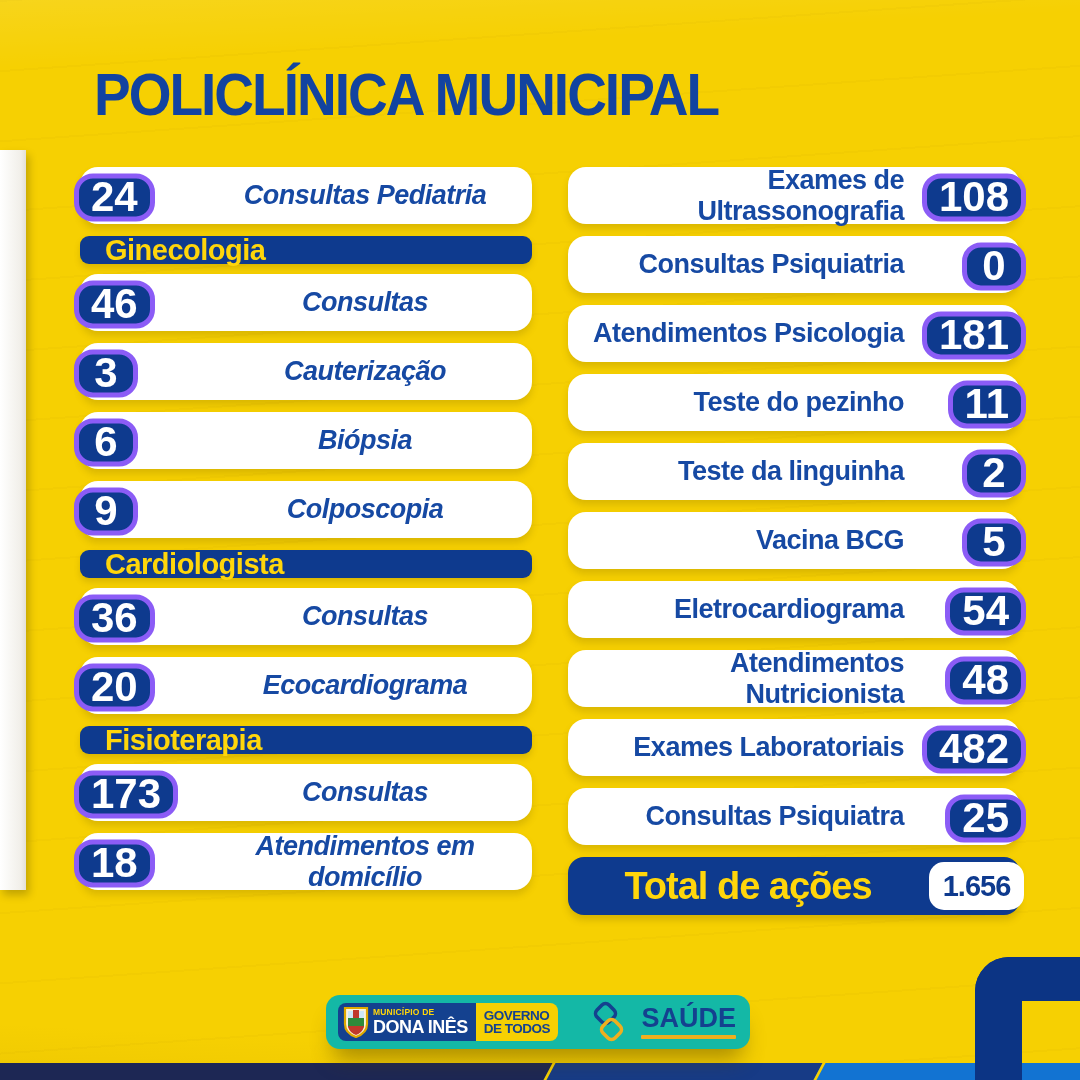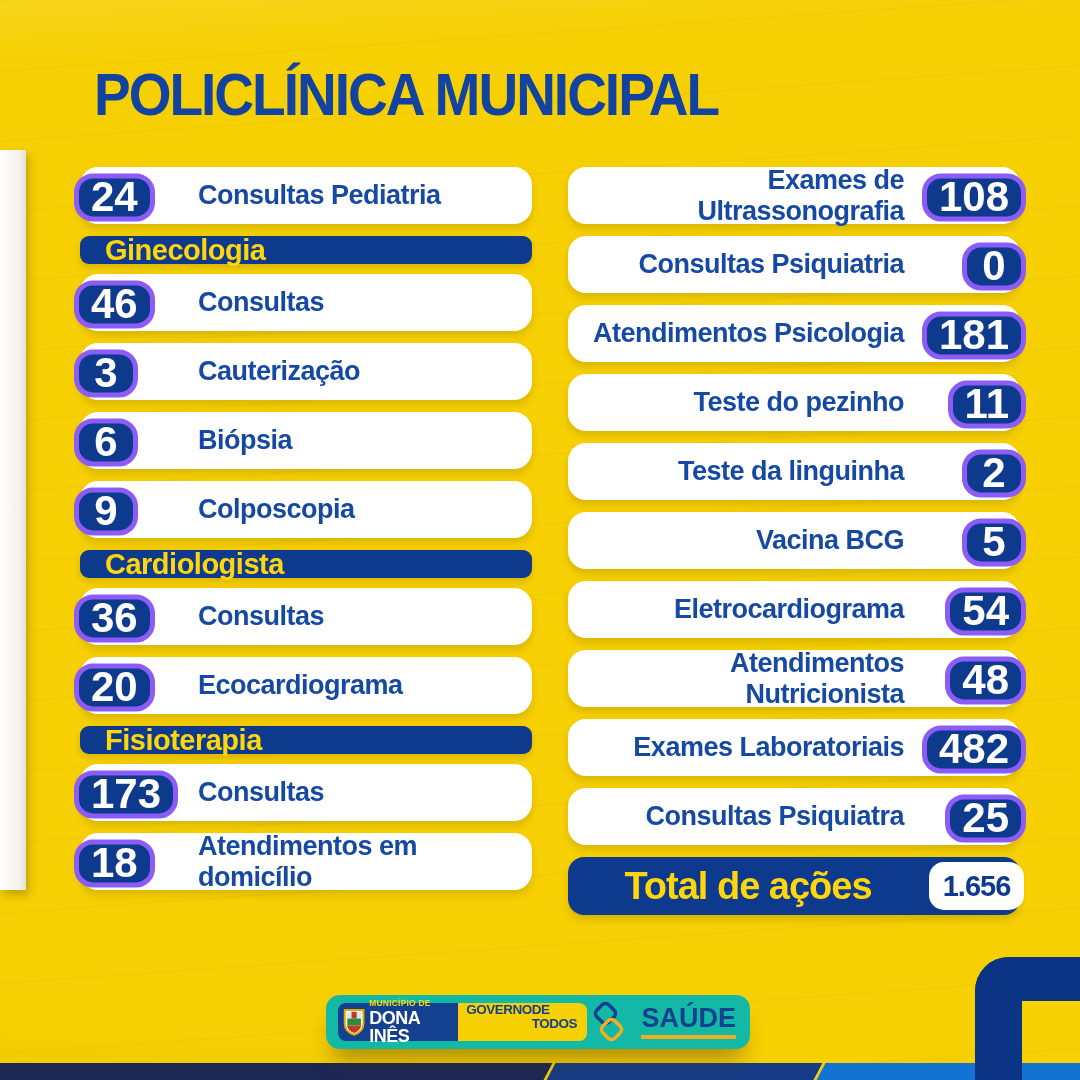--- a/index.html
+++ b/index.html
@@ -42,21 +42,21 @@
     background:#0E3A8E;border:5px solid #8b5cf6;border-radius:19px;
     color:#ffffff;font-weight:bold;font-size:42px;
     display:flex;align-items:center;justify-content:center;
   }
   .stat-row.lr .badge{left:-6px;}
   .stat-row.rr .badge{right:-6px;}
   .stat-label{
     color:#1649A3;font-weight:bold;font-size:27px;letter-spacing:-0.5px;
     width:100%;
   }
-  .stat-row.lr .stat-label{padding-left:118px;text-align:left;}
+  .stat-row.lr .stat-label{padding-left:118px;text-align:center;font-style:italic;}
   .stat-row.rr .stat-label{padding-right:116px;text-align:right;}
 
   .section-header{
     height:28px;margin:2px 0 10px 0;
     background:#0E3A8E;border-radius:9px;
     display:flex;align-items:center;padding-left:25px;
     box-shadow:0 4px 6px rgba(110,85,0,0.20);
   }
   .section-header span{
     color:#FFD60B;font-weight:bold;font-size:29px;letter-spacing:-0.5px;
@@ -91,21 +91,21 @@
   .gov-logo{display:flex;height:38px;}
   .gov-blue{
     background:#14418F;border-radius:8px 0 0 8px;
     display:flex;align-items:center;padding:0 8px 0 5px;
   }
   .gov-text{display:flex;flex-direction:column;justify-content:center;line-height:1;margin-left:4px;}
   .gov-small{color:#FFD60B;font-weight:bold;font-size:8.5px;letter-spacing:0.2px;}
   .gov-name{color:#ffffff;font-weight:bold;font-size:18px;letter-spacing:-0.5px;margin-top:1px;}
   .gov-yellow{
     background:#F6D002;border-radius:0 8px 8px 0;
-    display:flex;flex-direction:row;justify-content:center;line-height:1;
+    display:flex;flex-direction:column;justify-content:center;line-height:1;
     padding:0 8px;
   }
   .gov-yellow span{color:#14418F;font-weight:bold;font-size:13.5px;letter-spacing:-0.5px;}
   .saude-wrap{display:flex;align-items:center;}
   .cross-icon{margin-right:12px;}
   .saude-block{display:flex;flex-direction:column;align-items:stretch;}
   .saude-text{color:#14418F;font-weight:bold;font-size:27px;letter-spacing:0px;line-height:1;}
   .saude-underline{height:4px;background:#EFAF1F;margin-top:3px;border-radius:1px;}
 
   

